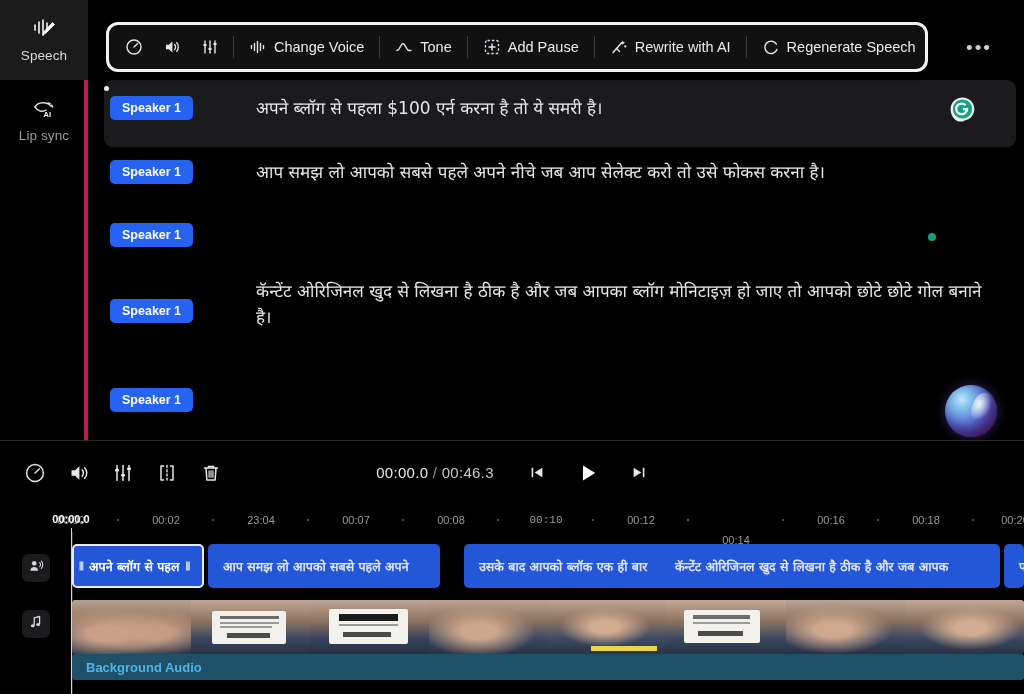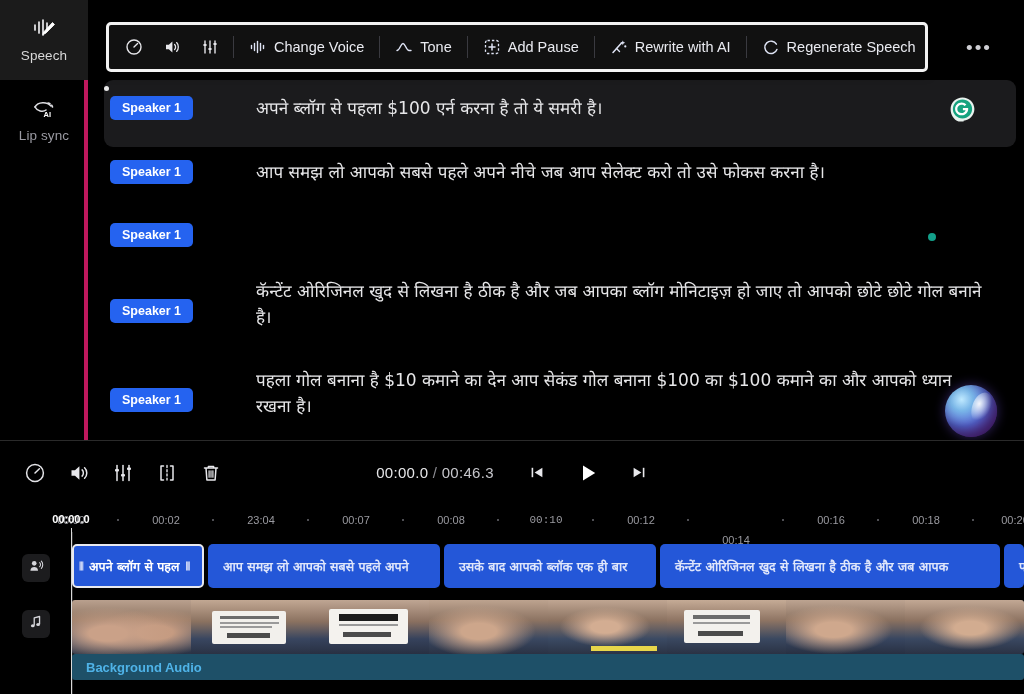--- a/index.html
+++ b/index.html
@@ -29,21 +29,21 @@
   
   .transcript {
     position: absolute; left: 88px; top: 0; width: 936px; height: 440px;
     background: #000; overflow: hidden;
   }
   .tr-inner { position:absolute; left:10px; top:14px; width:916px; height:420px; }
 
   
   .toolbar-wrap {
     position: absolute; left: 8px; top: 8px; width: 822px; height: 50px;
-    border: 3px solid #f2f2f2; border-radius: 5px; background: #111111;
+    border: 3px solid #f2f2f2; border-radius: 12px; background: #111111;
     display: flex; align-items: center; padding: 0 6px;
     box-shadow: 0 2px 10px rgba(0,0,0,.7);
   }
   .tb-btn {
     display: flex; align-items: center; gap: 7px;
     height: 36px; padding: 0 11px; border-radius: 5px;
     color: #e9eaf0; font-size: 14.5px; white-space: nowrap; cursor: pointer;
   }
   .tb-btn.icon-only { padding: 0 10px; }
   .tb-sep { width: 1px; height: 22px; background: #3a3a40; margin: 0 4px; flex: 0 0 1px; }
@@ -355,21 +355,20 @@
       </div>
       <div class="teal-dot" style="left:830px; top:219px;"></div>
 
       <div class="row" style="left:12px; top:265px; width:890px;">
         <div class="spk" style="margin-top:20px;">Speaker 1</div>
         <div class="utt utt-wide" style="margin-left:63px;">कॅन्टेंट ओरिजिनल खुद से लिखना है ठीक है और जब आपका ब्लॉग मोनिटाइज़ हो जाए तो आपको छोटे छोटे गोल बनाने है।</div>
       </div>
 
       <div class="row" style="left:12px; top:354px; width:890px;">
         <div class="spk" style="margin-top:20px;">Speaker 1</div>
-        <div class="utt" style="margin-left:63px; width:700px;">पहला गोल बनाना है $10 कमाने का देन आप सेकंड गोल बनाना $100 का $100 कमाने का और आपको ध्यान रखना है।</div>
       </div>
 
       <div class="orb"></div>
 
     </div>
   </div>
 
   <div class="h-div"></div>
 
   <div class="playbar">
@@ -507,21 +506,21 @@
 
     <div class="clips">
       <div class="clip selected" style="left:0px; width:132px;">
         <span class="handle">⦀</span>
         <span class="clip-text">अपने ब्लॉग से पहल</span>
         <span class="handle">⦀</span>
       </div>
       <div class="clip" style="left:136px; width:232px;">
         <span class="clip-text">आप समझ लो आपको सबसे पहले अपने</span>
       </div>
-      <div class="clip" style="left:372px; width:212px;">
+      <div class="clip" style="left:392px; width:212px;">
         <span class="clip-text">उसके बाद आपको ब्लॉक एक ही बार</span>
       </div>
       <div class="clip" style="left:588px; width:340px;">
         <span class="clip-text">कॅन्टेंट ओरिजिनल खुद से लिखना है ठीक है और जब आपक</span>
       </div>
       <div class="clip" style="left:932px; width:20px;">
         <span class="clip-text">प</span>
       </div>
     </div>
 

